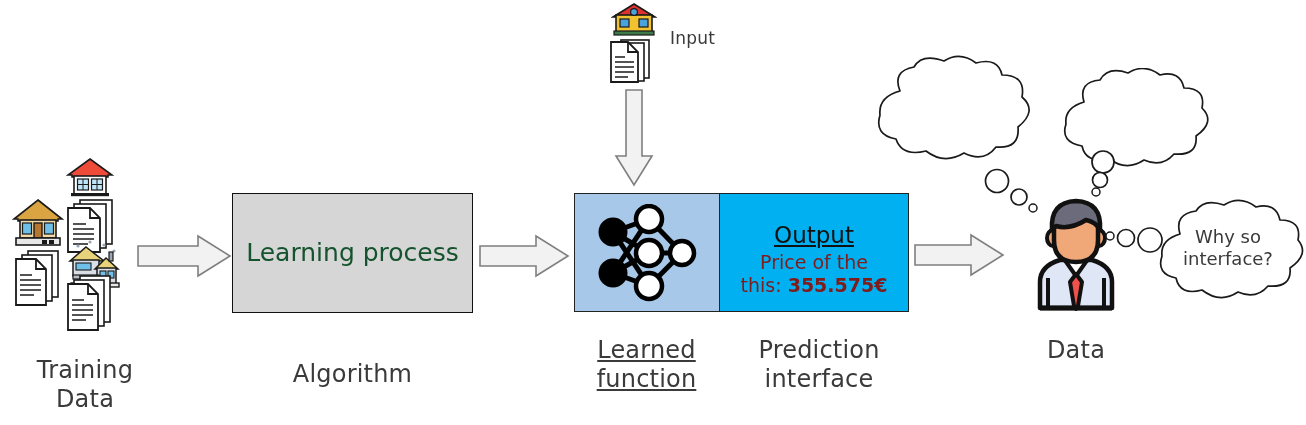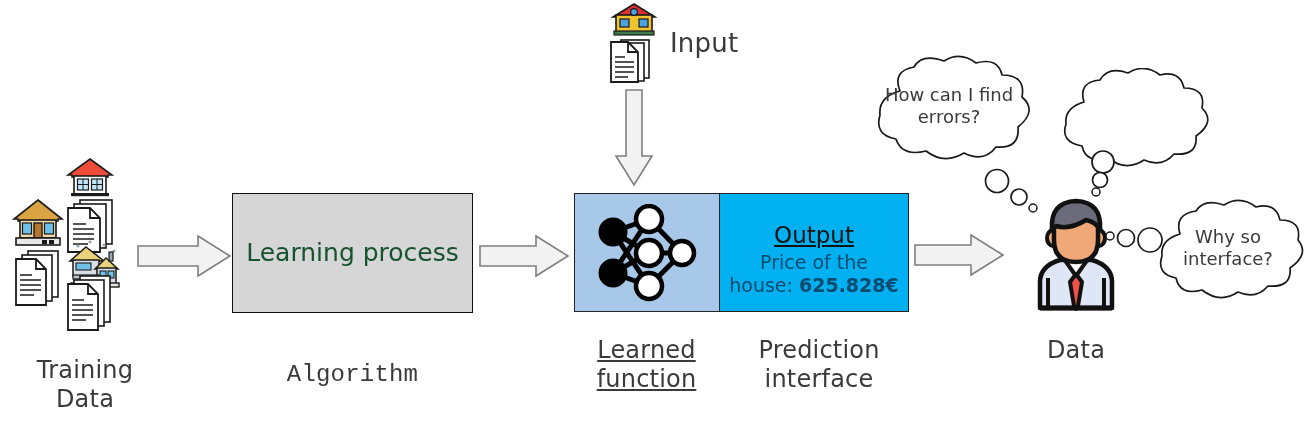--- a/index.html
+++ b/index.html
@@ -62,21 +62,21 @@
     align-items:center;justify-content:center;
     box-sizing:border-box;
     padding-top:16px;
   }
   #out-title{
     font-size:23px;color:#111;text-decoration:underline;
     text-underline-offset:2px;
     margin-bottom:4px;line-height:1;
   }
   #out-body{
-    font-size:19px;color:#0c4a6e;text-align:center;line-height:1.22;
+    font-size:19px;color:#7f1d1d;text-align:center;line-height:1.22;
   }
   #out-body b{font-weight:bold;}
 
   
   .bubble-text{
     font-size:18px;color:#3a3a3a;text-align:center;
     line-height:1.22;white-space:pre-line;
   }
 </style>
 </head>
@@ -166,21 +166,21 @@
   <div class="abs caption" style="left:10px;top:336px;width:150px;margin-top:20px;">Training
 Data</div>
 
   <svg class="abs" style="left:136px;top:233px;" width="96" height="46" viewBox="0 0 96 46">
     <polygon points="2,13 62,13 62,3 94,23 62,43 62,33 2,33" fill="#f2f2f2" stroke="#7f7f7f" stroke-width="1.6"></polygon>
   </svg>
 
   <div class="abs" id="algo-box">
     <span class="boxlabel">Learning process</span>
   </div>
-  <div class="abs caption" style="left:232px;top:360px;width:241px;font-family:Liberation Mono, monospace;">Algorithm</div>
+  <div class="abs caption" style="left:232px;top:360px;width:241px;">Algorithm</div>
 
   <svg class="abs" style="left:478px;top:233px;" width="92" height="46" viewBox="0 0 92 46">
     <polygon points="2,13 58,13 58,3 90,23 58,43 58,33 2,33" fill="#f2f2f2" stroke="#7f7f7f" stroke-width="1.6"></polygon>
   </svg>
 
   <svg class="abs" style="left:611px;top:2px;" width="46" height="36" viewBox="0 0 46 36">
     <polygon points="23,2 44,15 2,15" fill="#e03131" stroke="#1a1a1a" stroke-width="1.6"></polygon>
     <rect x="5" y="13" width="36" height="17" fill="#f2c230" stroke="#1a1a1a" stroke-width="1.6"></rect>
     <circle cx="23" cy="10" r="3.4" fill="#4aa3df" stroke="#1a1a1a" stroke-width="1.2"></circle>
     <rect x="9" y="17" width="9" height="8" fill="#4aa3df" stroke="#1a1a1a" stroke-width="1.2"></rect>
@@ -193,21 +193,21 @@
     <rect x="7" y="5" width="28" height="38" fill="#fff" stroke="#1a1a1a" stroke-width="1.6"></rect>
     <polygon points="2,4 19,4 29,14 29,44 2,44" fill="#fff" stroke="#1a1a1a" stroke-width="1.8"></polygon>
     <polyline points="19,4 19,14 29,14" fill="none" stroke="#1a1a1a" stroke-width="1.8"></polyline>
     <line x1="6" y1="19" x2="16" y2="19" stroke="#1a1a1a" stroke-width="1.5"></line>
     <line x1="6" y1="24" x2="25" y2="24" stroke="#1a1a1a" stroke-width="1.5"></line>
     <line x1="6" y1="29" x2="25" y2="29" stroke="#1a1a1a" stroke-width="1.5"></line>
     <line x1="6" y1="34" x2="25" y2="34" stroke="#1a1a1a" stroke-width="1.5"></line>
     <line x1="6" y1="39" x2="19" y2="39" stroke="#1a1a1a" stroke-width="1.5"></line>
   </svg>
 
-  <div class="abs caption" style="left:670px;top:28px;width:140px;text-align:left;font-size:26px;">Input</div>
+  <div class="abs caption" style="left:670px;top:28px;width:140px;text-align:left;font-size:17px;">Input</div>
 
   <svg class="abs" style="left:612px;top:88px;" width="44" height="100" viewBox="0 0 44 100">
     <polygon points="14,2 30,2 30,68 40,68 22,97 4,68 14,68" fill="#f2f2f2" stroke="#7f7f7f" stroke-width="1.6"></polygon>
   </svg>
 
   <div class="abs" id="model-panel">
     <div id="nn-cell">
       <svg width="104" height="98" viewBox="0 0 104 98">
         <g stroke="#000" stroke-width="5" fill="none">
           <line x1="18" y1="28" x2="54" y2="15"></line>
@@ -226,21 +226,21 @@
         <circle cx="54" cy="49" r="13" fill="#fff" stroke="#000" stroke-width="4.5"></circle>
         <circle cx="54" cy="82" r="13" fill="#fff" stroke="#000" stroke-width="4.5"></circle>
         <circle cx="87" cy="49" r="12" fill="#fff" stroke="#000" stroke-width="4.5"></circle>
       </svg>
     </div>
     <div id="out-cell">
       <div id="out-title">Output</div>
       <div id="out-body">
         <div>Price of the</div>
         <div>
-          <span>house: </span><b>625.828€</b>
+          <span>this: </span><b>355.575€</b>
         </div>
       </div>
     </div>
   </div>
 
   <div class="abs caption" style="left:574px;top:336px;width:145px;text-decoration:underline;">Learned
 function</div>
   <div class="abs caption" style="left:724px;top:336px;width:190px;">Prediction
 interface</div>
 
@@ -269,22 +269,20 @@
     <line x1="14" y1="112" x2="86" y2="112" stroke="#111" stroke-width="5"></line>
   </svg>
 
   <div class="abs caption" style="left:1006px;top:336px;width:140px;">Data</div>
 
   <svg class="abs" style="left:856px;top:55px;" width="186" height="120" viewBox="0 0 186 120">
     <path d="M44 36 Q36 16 58 12 Q66 -2 88 6 Q104 -4 120 8 Q142 2 146 20
              Q170 20 166 42 Q182 56 162 72 Q164 94 140 92 Q128 108 108 98
              Q88 110 70 96 Q46 102 40 84 Q18 80 24 60 Q22 42 44 36 Z" fill="#fff" stroke="#1a1a1a" stroke-width="1.7" stroke-linejoin="round"></path>
   </svg>
-  <div class="abs bubble-text" style="left:869px;top:84px;width:160px;">How can I find
-errors?</div>
 
   <svg class="abs" style="left:980px;top:168px;" width="66" height="48" viewBox="0 0 66 48">
     <circle cx="17" cy="13" r="11.5" fill="#fff" stroke="#1a1a1a" stroke-width="1.7"></circle>
     <circle cx="39" cy="29" r="8" fill="#fff" stroke="#1a1a1a" stroke-width="1.7"></circle>
     <circle cx="53" cy="40" r="4" fill="#fff" stroke="#1a1a1a" stroke-width="1.5"></circle>
   </svg>
 
   <svg class="abs" style="left:1046px;top:68px;" width="170" height="110" viewBox="0 0 170 110">
     <path d="M38 34 Q32 14 54 12 Q62 -2 82 5 Q98 -5 114 7 Q134 2 138 20
              Q160 20 156 40 Q170 54 150 68 Q152 88 128 86 Q116 100 98 92

